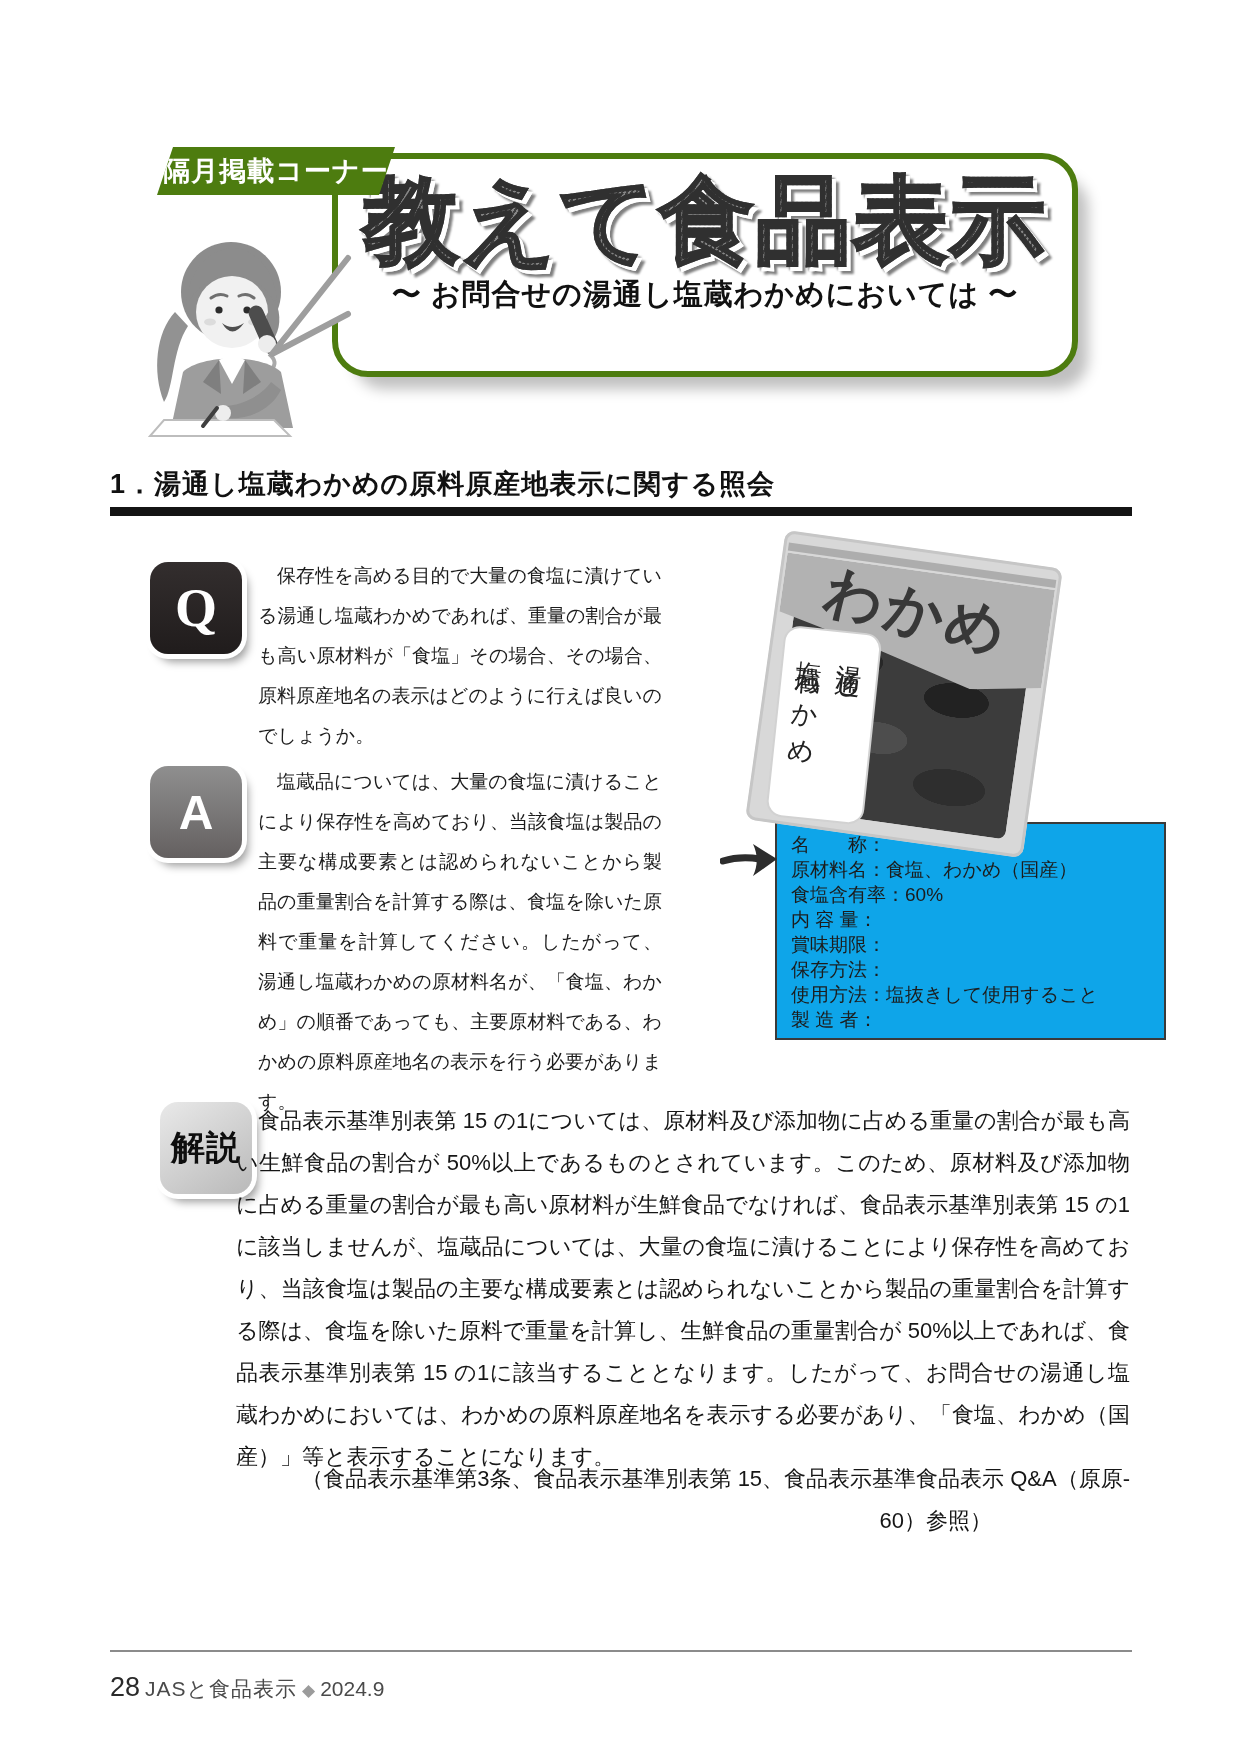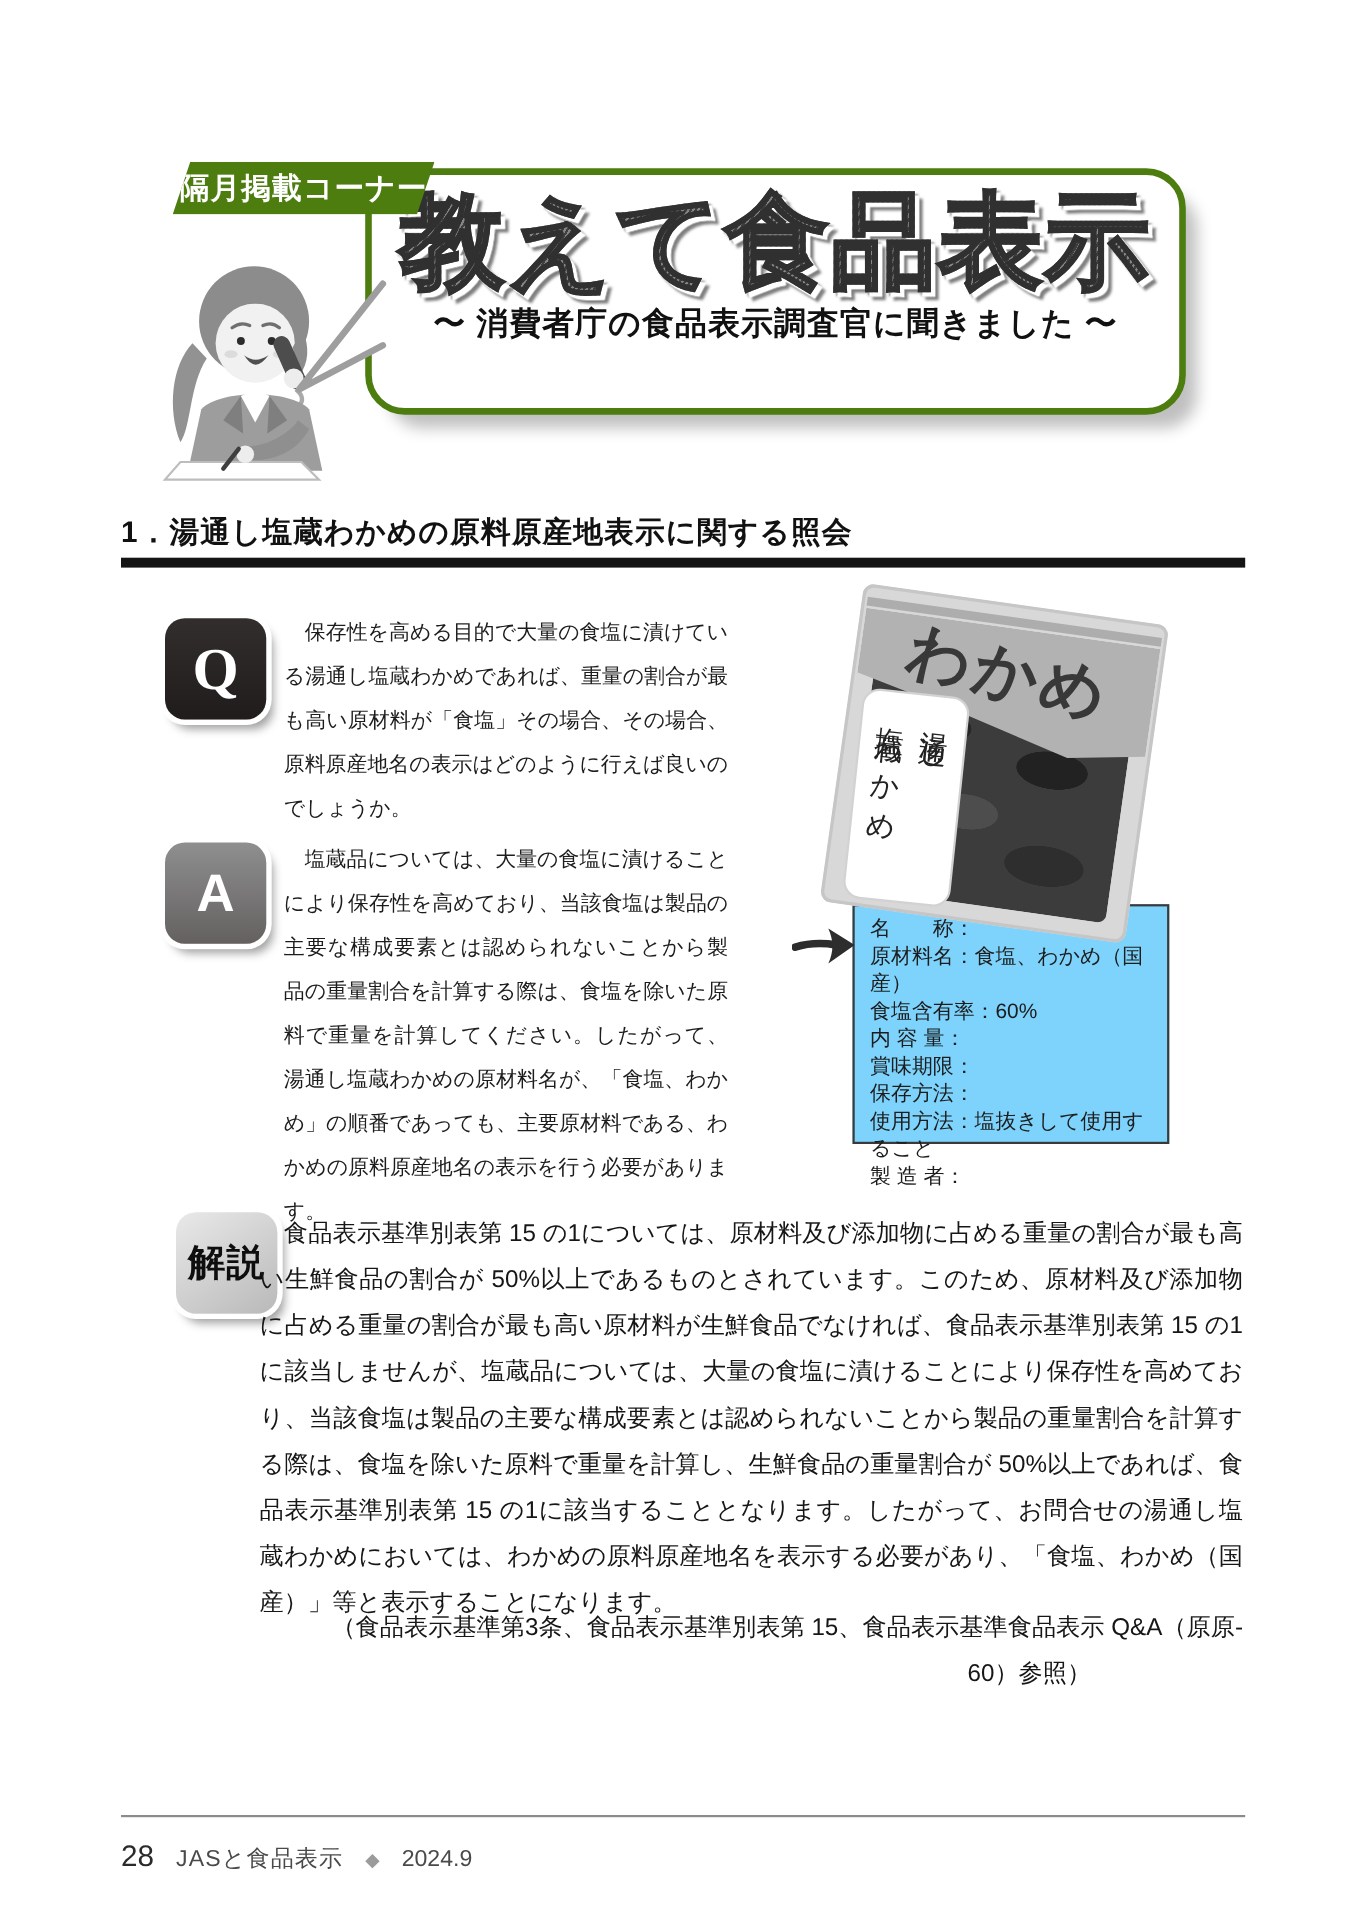--- a/index.html
+++ b/index.html
@@ -101,56 +101,56 @@
     position:absolute; left:16px; top:92px; width:98px; height:192px;
     background:#fff; border:2px solid #d2d2d2; border-radius:16px;
     transform:rotate(-2deg); display:flex; justify-content:center; padding-top:12px;
   }
   .pkg-label-text{ writing-mode:vertical-rl; font-size:26px; color:#222; letter-spacing:5px; line-height:40px; }
   .pkg-label-text span{ display:block; }
 
   
   .spec-arrow{ position:absolute; left:720px; top:836px; z-index:2; }
   .spec-box{
-    position:absolute; left:775px; top:822px; width:288px; height:218px;
-    border:2px solid #3a3a3a; background:#7dd3fc; padding:8px 14px;
+    position:absolute; left:775px; top:822px; width:391px; height:218px;
+    border:2px solid #3a3a3a; background:#0ea5e9; padding:8px 14px;
     font-size:19px; line-height:25px; color:#1c1c1c;
   }
 
   
   .k-text{
     position:absolute; left:236px; top:1100px; width:894px;
     font-size:22px; line-height:42px; color:#161616; text-align:justify;
   }
   .reference{
     position:absolute; left:236px; top:1458px; width:894px;
     font-size:22px; line-height:42px; color:#161616; text-align:right;
   }
   .reference .ref-line2{ padding-right:138px; }
 
   
   .footer-rule{ position:absolute; left:110px; top:1650px; width:1022px; height:2px; background:#8b8b8b; }
-  .footer{ position:absolute; left:110px; top:1672px; display:flex; align-items:baseline; gap:20px; }
+  .footer{ position:absolute; left:110px; top:1672px; display:flex; align-items:baseline; gap:5px; }
   .footer .pagenum{ font-size:27px; color:#2a2a2a; }
   .footer .journal{ font-size:21px; color:#4a4a4a; letter-spacing:1px; }
   .footer .diamond{ font-size:17px; color:#9b9b9b; }
   .footer .issue{ font-size:21px; color:#4a4a4a; }
 </style>
 </head>
 <body>
 
 <div class="page">
 
   <div class="corner-tab">
     <span>隔月掲載コーナー</span>
   </div>
 
   <div class="bubble">
     <div class="main-title">教えて食品表示</div>
-    <div class="sub-title">〜 消費者庁の食品表示調査官に聞きました 〜</div>
+    <div class="sub-title">〜 お問合せの湯通し塩蔵わかめにおいては 〜</div>
   </div>
   <svg class="bubble-tail" width="96" height="118" viewBox="0 0 96 118">
     <path d="M90 6 L14 102 L90 62" fill="#ffffff" stroke="#9e9e9e" stroke-width="6" stroke-linejoin="round" stroke-linecap="round"></path>
   </svg>
 
   <svg class="operator" width="208" height="218" viewBox="0 0 208 218">
     <path d="M45 92 C26 112 22 152 34 182 C44 168 42 130 58 106 Z" fill="#929292"></path>
     <circle cx="101" cy="72" r="50" fill="#8c8c8c"></circle>
     <circle cx="102" cy="92" r="36" fill="#f1f1f1"></circle>
     <path d="M56 86 C59 40 89 28 102 28 C119 28 145 42 148 88 C133 60 119 56 102 56 C85 56 69 62 56 86 Z" fill="#8c8c8c"></path>

